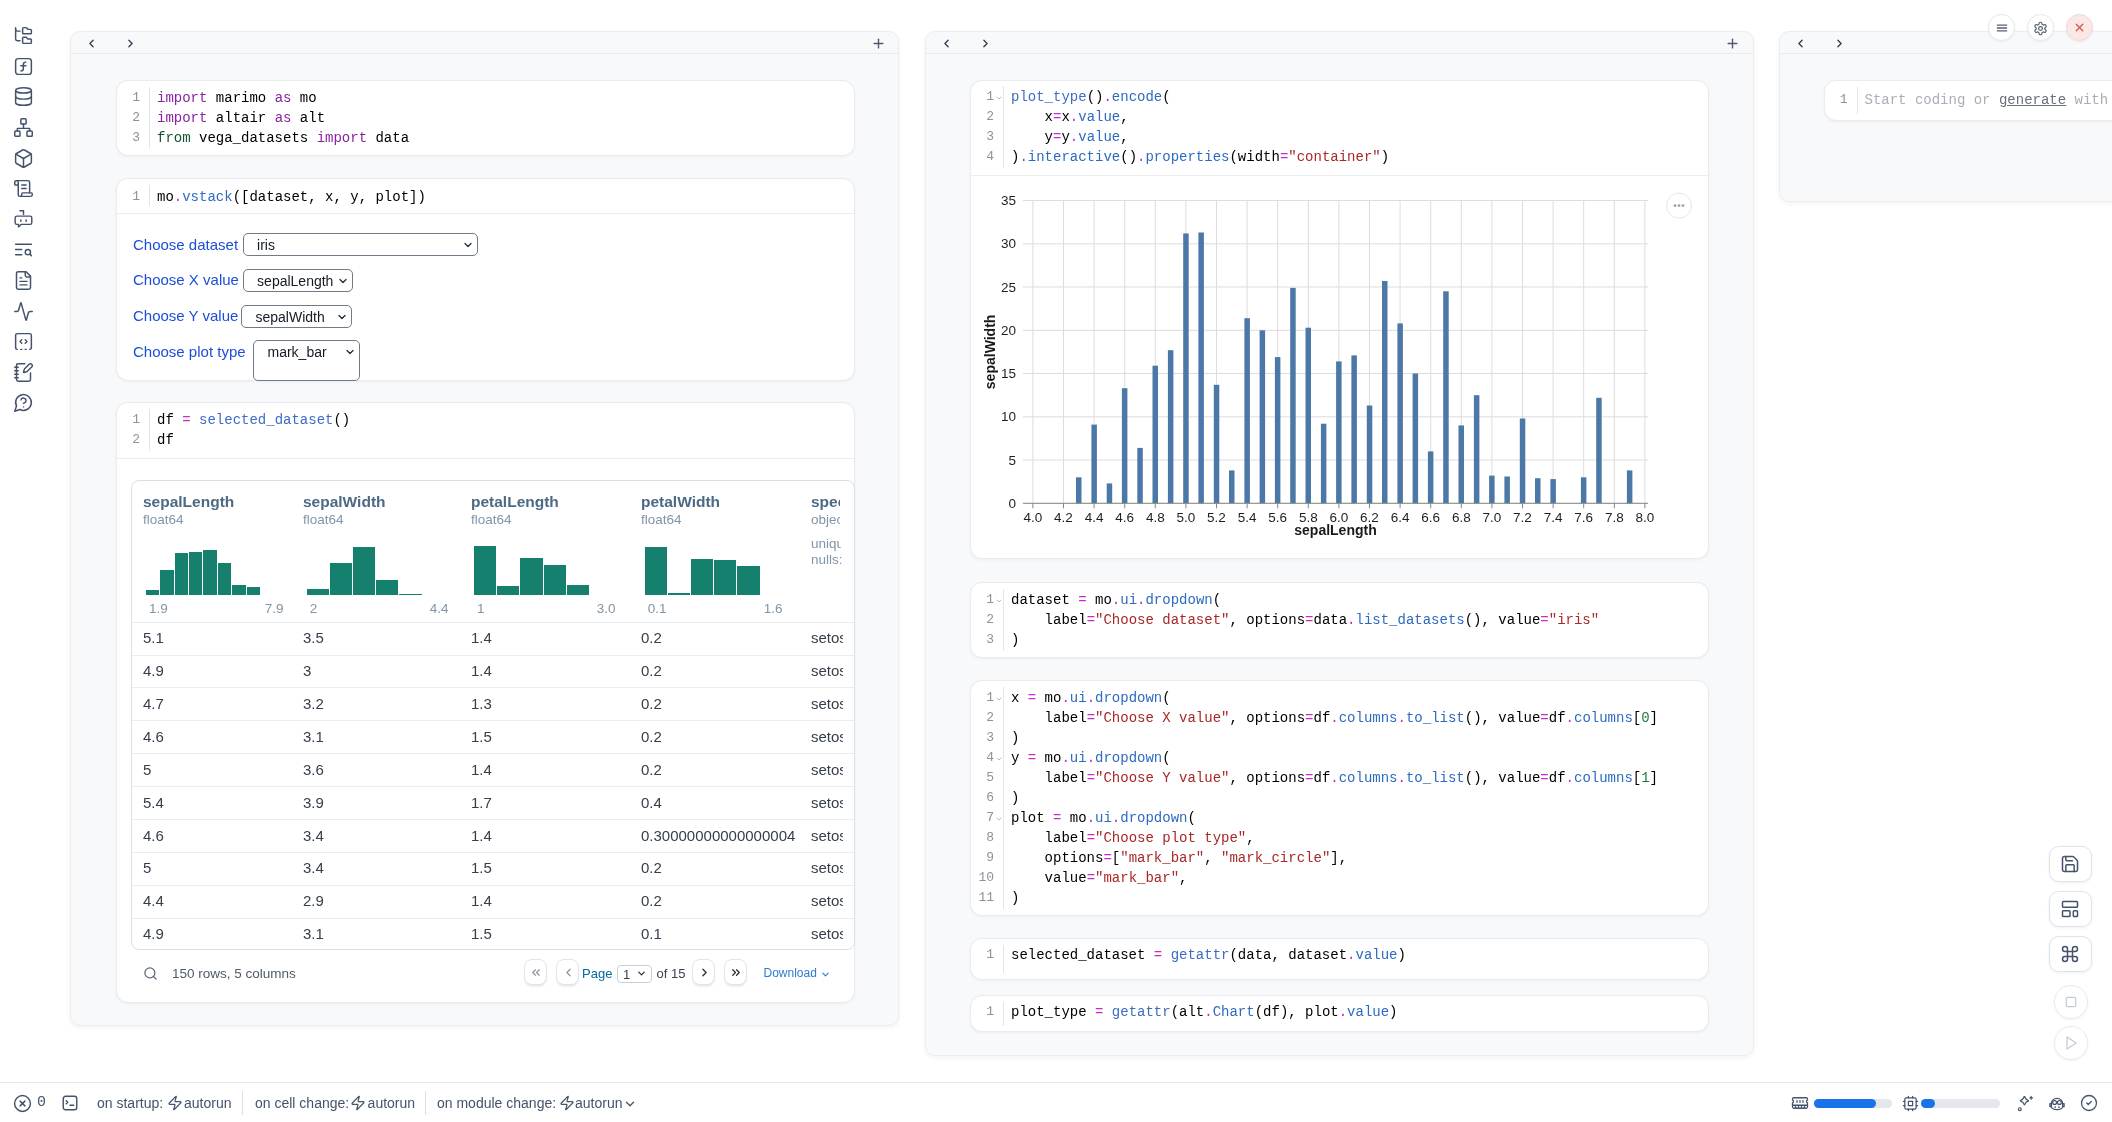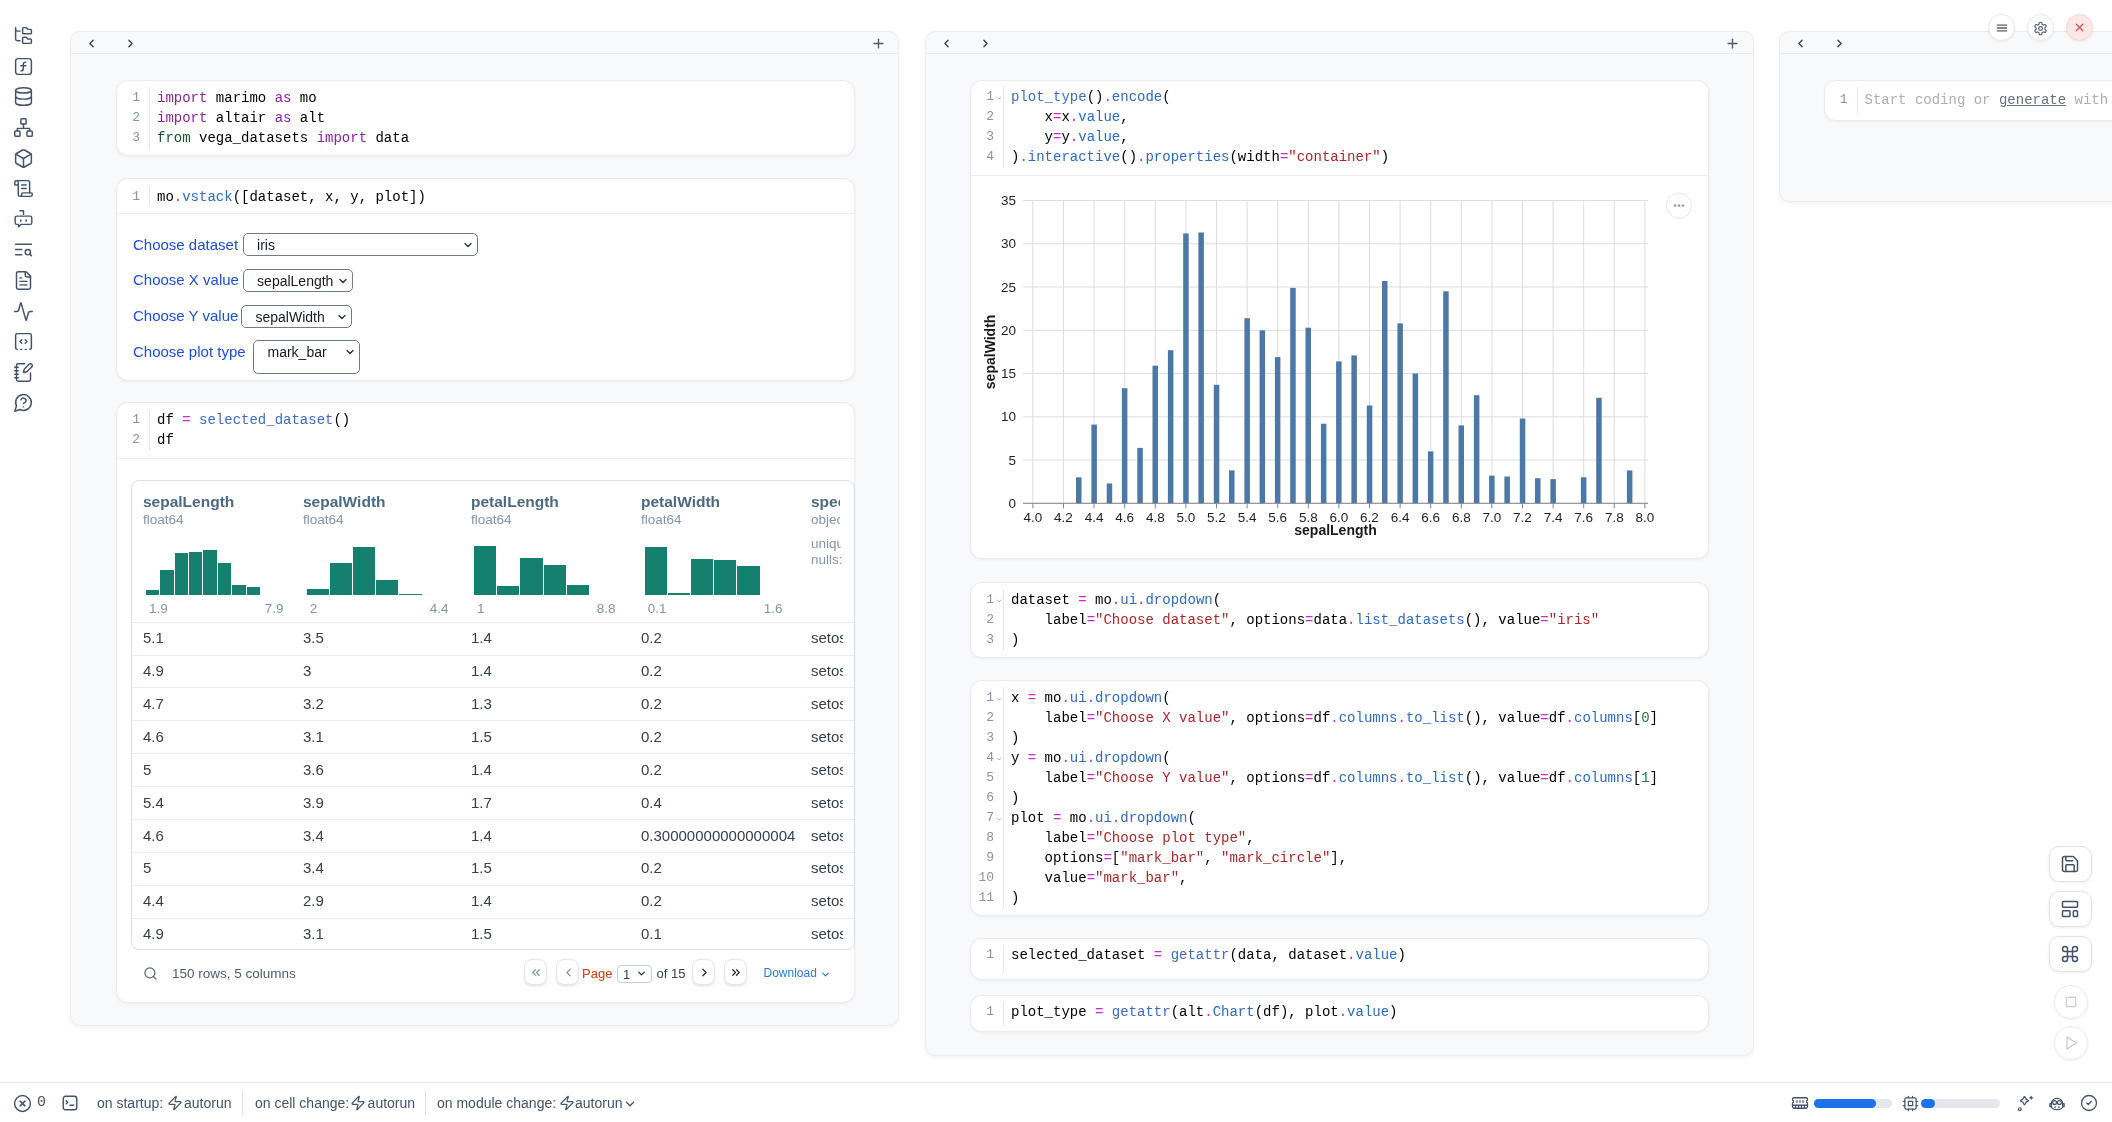--- a/index.html
+++ b/index.html
@@ -184,21 +184,21 @@
     <path d="m6 9 6 6 6-6"></path>
   </svg>
 <div class="lbl" style="left:133px;top:307.1px">Choose Y value</div>
 <div class="sel" style="left:241.0px;top:304.6px;width:111px;height:23px">
     <span>sepalWidth</span>
   </div>
 <svg style="position:absolute;left:336.0px;top:310.6px;z-index:1" width="12" height="12" viewBox="0 0 24 24" fill="none" stroke="#222b38" stroke-width="2.6" stroke-linecap="round" stroke-linejoin="round">
     <path d="m6 9 6 6 6-6"></path>
   </svg>
 <div class="lbl" style="left:133px;top:342.9px">Choose plot type</div>
-<div class="sel" style="left:253.0px;top:340.4px;width:107px;height:34px">
+<div class="sel" style="left:253.0px;top:340.4px;width:107px;height:41px">
     <span>mark_bar</span>
   </div>
 <svg style="position:absolute;left:344.0px;top:346.4px;z-index:1" width="12" height="12" viewBox="0 0 24 24" fill="none" stroke="#222b38" stroke-width="2.6" stroke-linecap="round" stroke-linejoin="round">
     <path d="m6 9 6 6 6-6"></path>
   </svg>
 <div class="cell" style="left:116px;top:402px;width:739px;height:601px"></div>
 <div class="gut" style="left:116px;top:410.3px;width:24px">1<br>2</div>
 <div class="gdiv" style="left:149px;top:409px;height:42px"></div>
 <div class="code" style="left:157px;top:410.3px">df&nbsp;<span style="color:#c42ec4;">=</span>&nbsp;<span style="color:#3e6cc4;">selected_dataset</span>()<br>df</div>
 <div class="cdiv" style="left:117px;top:458.4px;width:737px"></div>
@@ -231,21 +231,21 @@
     <div style="position:absolute;left:244.5px;top:99.9px;width:22.2px;height:14.9px;background:#15806d"></div>
     <div style="position:absolute;left:267.7px;top:113.5px;width:22.2px;height:1.3px;background:#15806d"></div>
     <div class="ts" style="left:177.9px;top:120.8px">2</div>
     <div class="ts" style="left:298px;top:120.8px">4.4</div>
     <div style="position:absolute;left:342.2px;top:65.7px;width:22.2px;height:49.1px;background:#15806d"></div>
     <div style="position:absolute;left:365.4px;top:105.5px;width:22.2px;height:9.3px;background:#15806d"></div>
     <div style="position:absolute;left:388.6px;top:77.6px;width:22.2px;height:37.2px;background:#15806d"></div>
     <div style="position:absolute;left:411.8px;top:84.8px;width:22.2px;height:30.0px;background:#15806d"></div>
     <div style="position:absolute;left:435.0px;top:104.5px;width:22.2px;height:10.3px;background:#15806d"></div>
     <div class="ts" style="left:345.2px;top:120.8px">1</div>
-    <div class="ts" style="left:465px;top:120.8px">8.8</div>
+    <div class="ts" style="left:465px;top:120.8px">3.0</div>
     <div style="position:absolute;left:512.9px;top:66.8px;width:22.2px;height:48.0px;background:#15806d"></div>
     <div style="position:absolute;left:536.1px;top:112.6px;width:22.2px;height:2.2px;background:#15806d"></div>
     <div style="position:absolute;left:559.3px;top:78.8px;width:22.2px;height:36.0px;background:#15806d"></div>
     <div style="position:absolute;left:582.5px;top:79.9px;width:22.2px;height:34.9px;background:#15806d"></div>
     <div style="position:absolute;left:605.7px;top:85.3px;width:22.2px;height:29.5px;background:#15806d"></div>
     <div class="ts" style="left:515.9px;top:120.8px">0.1</div>
     <div class="ts" style="left:632px;top:120.8px">1.6</div>
     <div class="rline" style="left:0;top:141.1px;width:724px"></div>
     <div class="tv" style="left:11.2px;top:148.6px">5.1</div>
     <div class="tv" style="left:171.2px;top:148.6px">3.5</div>
@@ -314,21 +314,21 @@
 <div style="position:absolute;left:172px;top:965.5px;font-size:13.5px;color:#4f5b69">150 rows, 5 columns</div>
 <div class="pgbtn" style="left:524px;top:959px"></div>
 <svg style="position:absolute;left:528.5px;top:965.5px;z-index:1" width="14" height="13" viewBox="0 0 24 24" fill="none" stroke="#8a94a1" stroke-width="2.2" stroke-linecap="round" stroke-linejoin="round">
     <path d="m11 17-5-5 5-5"></path>
     <path d="m18 17-5-5 5-5"></path>
   </svg>
 <div class="pgbtn" style="left:556px;top:959px"></div>
 <svg style="position:absolute;left:561.5px;top:965.5px;z-index:1" width="13" height="13" viewBox="0 0 24 24" fill="none" stroke="#8a94a1" stroke-width="2.2" stroke-linecap="round" stroke-linejoin="round">
     <path d="m15 18-6-6 6-6"></path>
   </svg>
-<div style="position:absolute;left:582px;top:966px;font-size:13px;color:#c2410c">Page</div>
+<div style="position:absolute;left:582px;top:966px;font-size:13px;color:#0369a1">Page</div>
 <div style="position:absolute;left:616.5px;top:964.5px;width:35px;height:18px;background:#fff;border:1px solid #c7d0d9;border-radius:4px"></div>
 <div style="position:absolute;left:623px;top:966.5px;font-size:13px;color:#39424e">1</div>
 <svg style="position:absolute;left:636px;top:967.5px;z-index:1" width="11" height="11" viewBox="0 0 24 24" fill="none" stroke="#222b38" stroke-width="2.6" stroke-linecap="round" stroke-linejoin="round">
     <path d="m6 9 6 6 6-6"></path>
   </svg>
 <div style="position:absolute;left:656.5px;top:966px;font-size:13px;color:#39424e">of 15</div>
 <div class="pgbtn" style="left:692px;top:959px"></div>
 <svg style="position:absolute;left:697.5px;top:965.5px;z-index:1" width="13" height="13" viewBox="0 0 24 24" fill="none" stroke="#27303e" stroke-width="2.4" stroke-linecap="round" stroke-linejoin="round">
     <path d="m9 18 6-6-6-6"></path>
   </svg>

